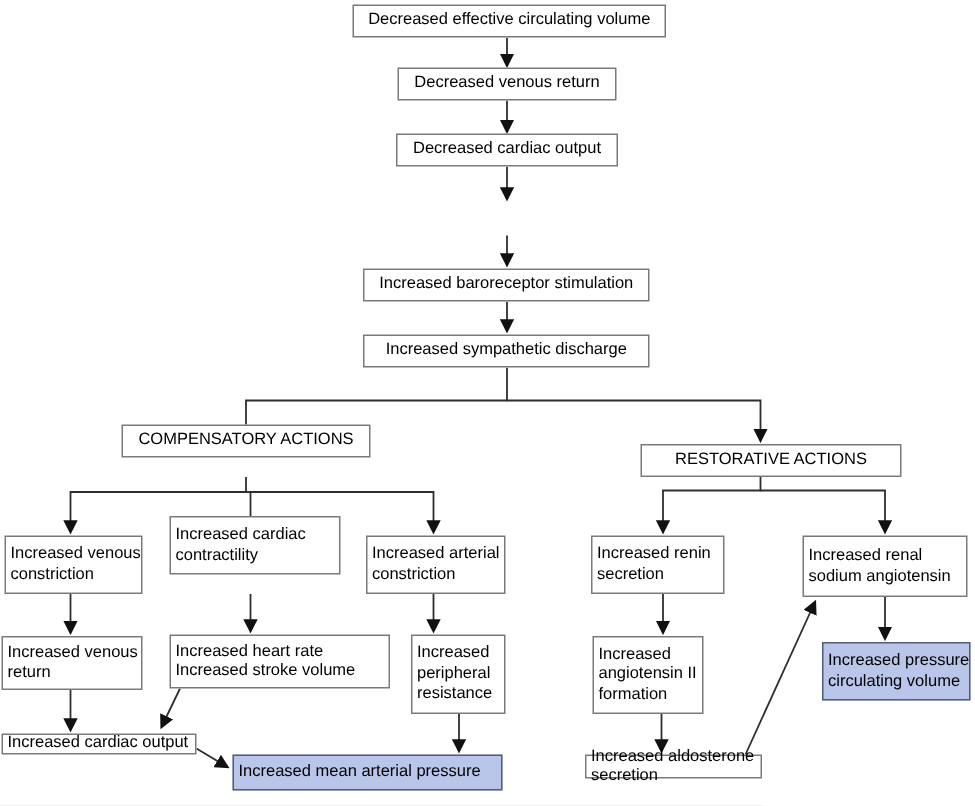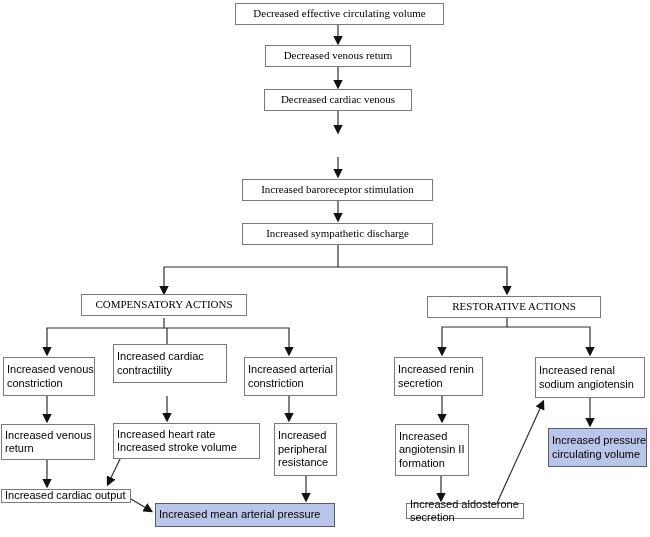--- a/index.html
+++ b/index.html
@@ -29,21 +29,21 @@
     border:1px solid var(--box-border);
     color:var(--text-color);
     font-size:11px;
     line-height:13.5px;
     display:flex;
     flex-direction:column;
     justify-content:center;
     padding:2px 4px 2px 3px;
     white-space:nowrap;
   }
-  .node.center{align-items:center;text-align:right;padding:2px 3px;font-family:Liberation Serif, serif;}
+  .node.center{align-items:center;text-align:right;padding:2px 3px;}
   .node.hl{
     background:var(--highlight-fill);
     border:1.5px solid var(--highlight-border);
   }
 </style>
 </head>
 <body>
 
 <div class="canvas">
 
@@ -80,33 +80,33 @@
 
   <div class="node center" style="left:235px;top:3px;width:209px;height:22px">
       <div>Decreased effective circulating volume</div>
     </div>
 
   <div class="node center" style="left:265px;top:45px;width:146px;height:22px">
       <div>Decreased venous return</div>
     </div>
 
   <div class="node center" style="left:264px;top:89px;width:148px;height:22px">
-      <div>Decreased cardiac venous</div>
+      <div>Decreased cardiac output</div>
     </div>
 
 
   <div class="node center" style="left:242px;top:179px;width:191px;height:22px">
       <div>Increased baroreceptor stimulation</div>
     </div>
 
   <div class="node center" style="left:242px;top:223px;width:191px;height:22px">
       <div>Increased sympathetic discharge</div>
     </div>
 
-  <div class="node center" style="left:81px;top:294px;width:166px;height:22px">
+  <div class="node center" style="left:81px;top:283px;width:166px;height:22px">
       <div>COMPENSATORY ACTIONS</div>
     </div>
 
   <div class="node center" style="left:427px;top:296px;width:174px;height:22px">
       <div>RESTORATIVE ACTIONS</div>
     </div>
 
   <div class="node" style="left:3px;top:357px;width:92px;height:39px">
       <div>Increased venous</div>
       <div>constriction</div>
@@ -155,21 +155,21 @@
       <div>Increased renal</div>
       <div>sodium angiotensin</div>
     </div>
 
   <div class="node" style="left:395px;top:424px;width:74px;height:52px">
       <div>Increased</div>
       <div>angiotensin II</div>
       <div>formation</div>
     </div>
 
-  <div class="node" style="left:406px;top:503px;width:118px;height:16px">
+  <div class="node" style="left:390px;top:503px;width:118px;height:16px">
       <div>Increased aldosterone</div>
       <div>secretion</div>
     </div>
 
   <div class="node hl" style="left:548px;top:428px;width:99px;height:39px">
       <div>Increased pressure</div>
       <div>circulating volume</div>
     </div>
 
 </div>

